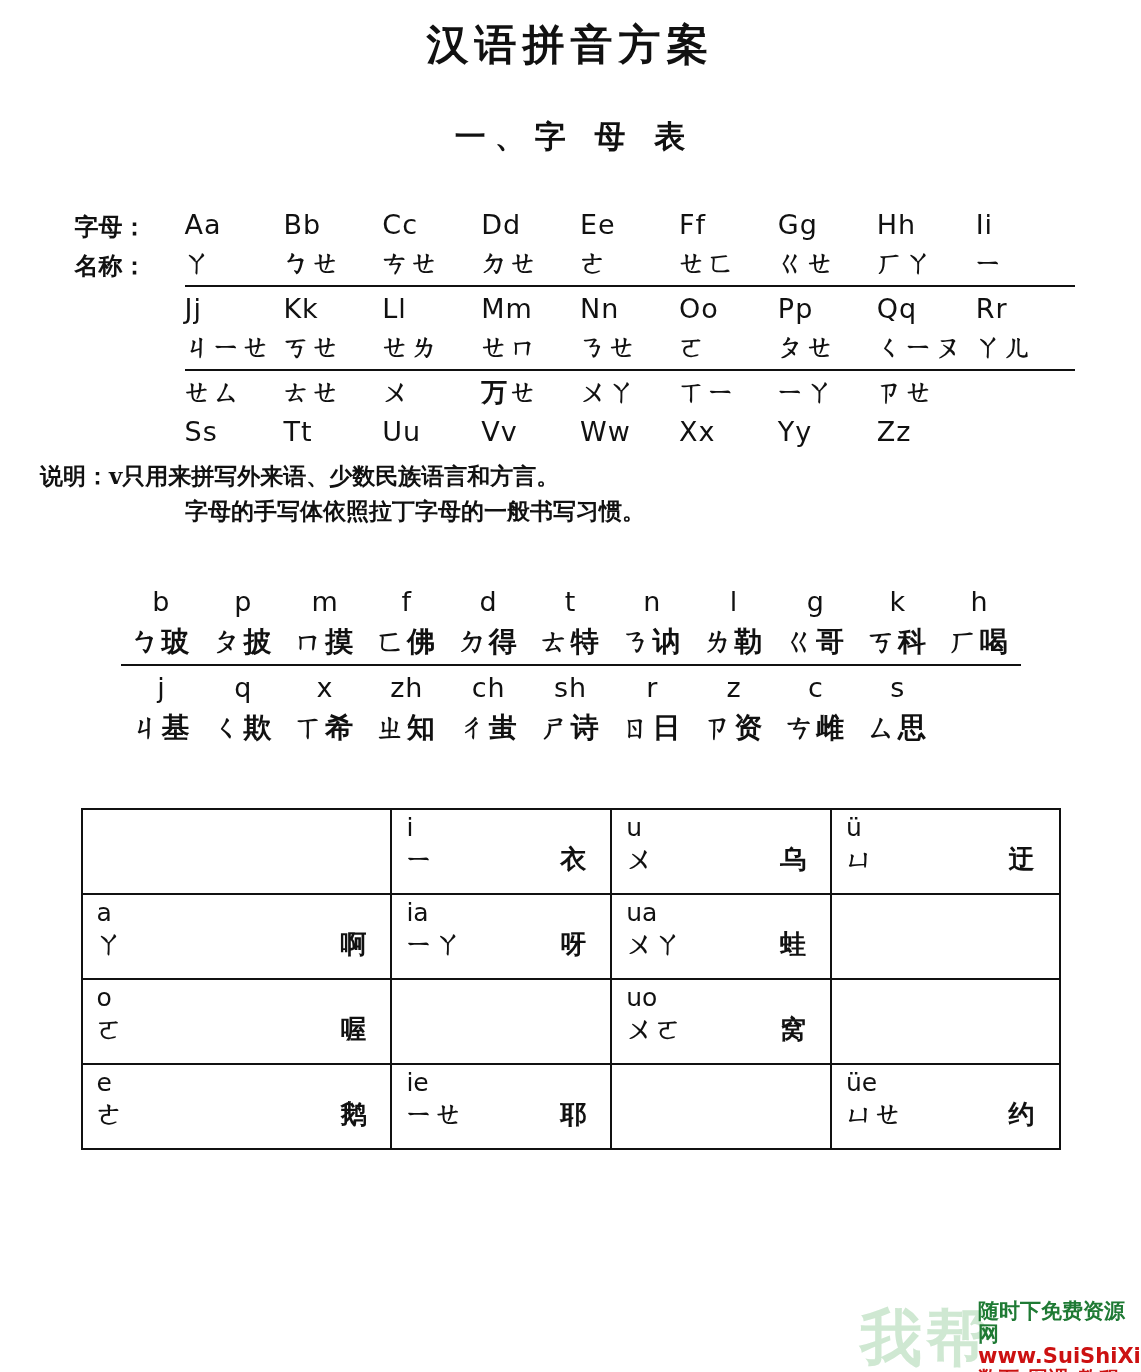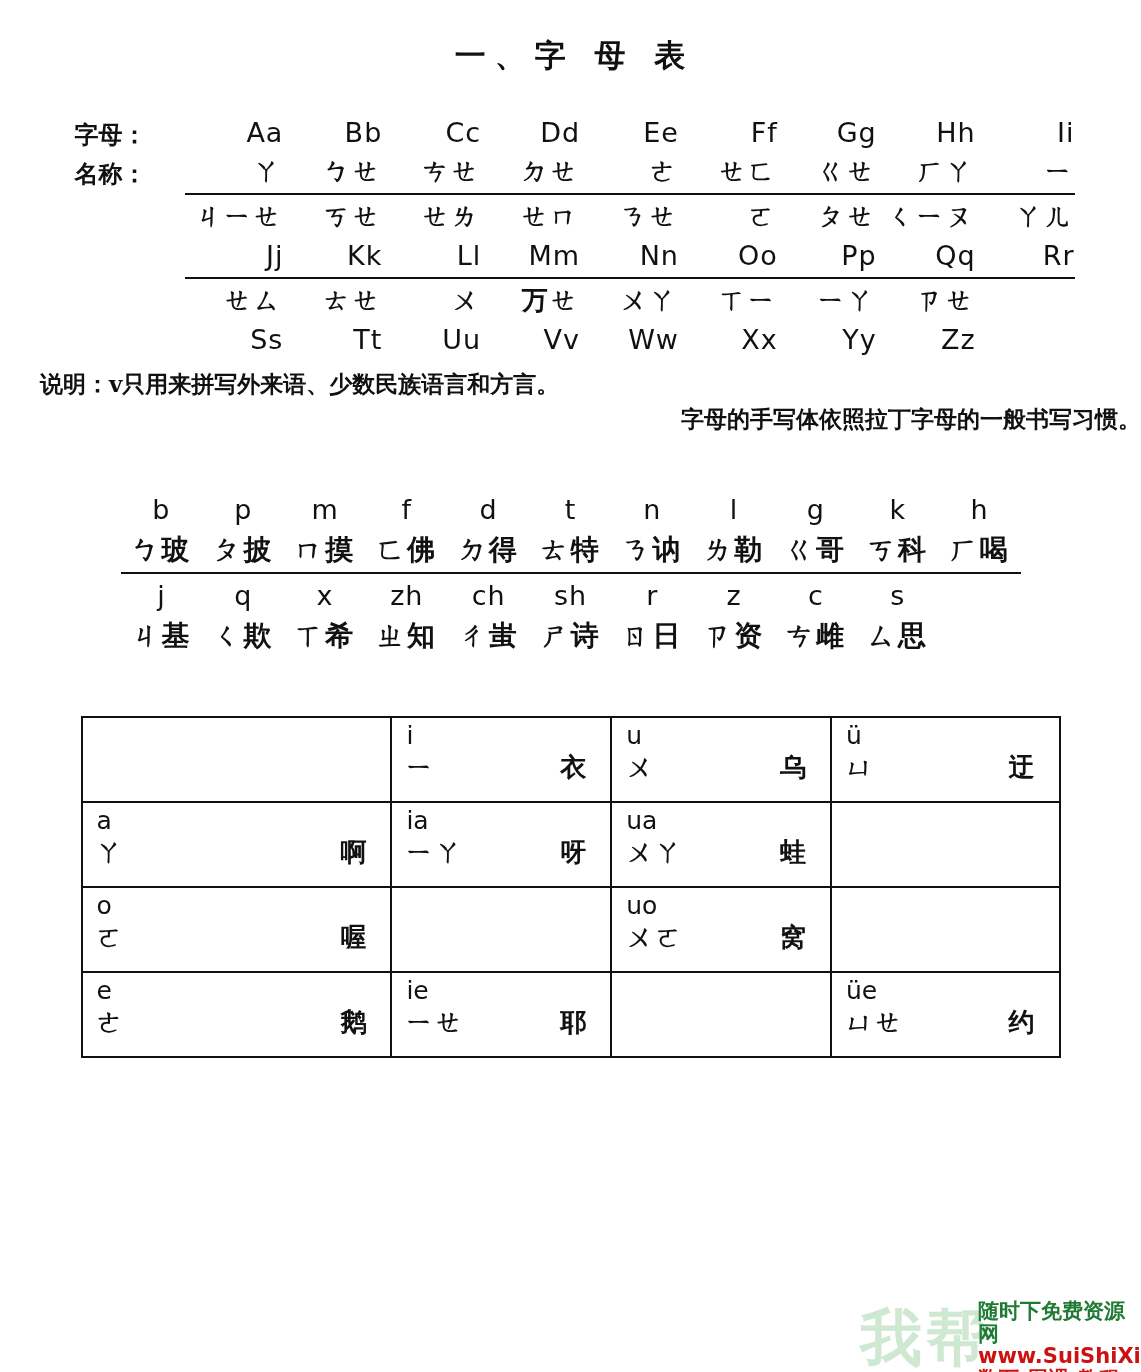--- a/index.html
+++ b/index.html
@@ -31,21 +31,21 @@
     padding-top: 20px;
     line-height: 1.2;
   }
 
   .section-title {
     text-align: center;
     font-family: "DejaVu Sans", "Liberation Sans", sans-serif;
     font-size: 31px;
     font-weight: bold;
     letter-spacing: 9px;
-    margin: 5px;
+    margin: 16px;
     padding-left: 8px;
   }
 
   
   .alpha-wrap {
     margin: 1px auto;
     width: 1000px;
     padding-left: 8px;
   }
   .alpha-block {
@@ -66,21 +66,21 @@
     white-space: nowrap;
   }
   .alpha-rows {
     flex: 1 1 auto;
   }
   .alpha-row {
     display: flex;
   }
   .alpha-cell {
     flex: 1 1 0;
-    text-align: right;
+    text-align: left;
   }
   .alpha-letters .alpha-cell {
     font-size: 27px;
     line-height: 39px;
     font-family: "DejaVu Sans", "Liberation Sans", sans-serif;
     letter-spacing: 1px;
   }
   .alpha-names .alpha-cell {
     font-size: 26px;
     line-height: 39px;
@@ -98,21 +98,20 @@
   
   .note {
     font-family: "DejaVu Serif", "Liberation Serif", serif;
     font-size: 23px;
     font-weight: bold;
     line-height: 1.0;
     margin-left: 40px;
   }
   .note-indent {
     margin-left: 185px;
-    text-align: right;
   }
 
   
   .init-wrap {
     width: 900px;
     margin: 0 auto;
   }
   .init-row {
     display: flex;
   }
@@ -207,20 +206,21 @@
   .spacer-12 { height: 12px; }
   .spacer-18 { height: 18px; }
   .spacer-24 { height: 24px; }
   .spacer-30 { height: 30px; }
 </style>
 </head>
 <body>
 
 <div class="page">
 
+  <div class="doc-title">汉语拼音方案</div>
 
   <div class="spacer-30"></div>
 
   <div class="section-title">一、字 母 表</div>
 
   <div class="spacer-30"></div>
 
   <div class="alpha-wrap">
     <div class="alpha-block">
       <div class="alpha-labels">
@@ -246,41 +246,41 @@
           <div class="alpha-cell">ㄘㄝ</div>
           <div class="alpha-cell">ㄉㄝ</div>
           <div class="alpha-cell">ㄜ</div>
           <div class="alpha-cell">ㄝㄈ</div>
           <div class="alpha-cell">ㄍㄝ</div>
           <div class="alpha-cell">ㄏㄚ</div>
           <div class="alpha-cell">ㄧ</div>
         </div>
         <div class="rule"></div>
 
+        <div class="alpha-row alpha-letters">
+          <div class="alpha-cell">Jj</div>
+          <div class="alpha-cell">Kk</div>
+          <div class="alpha-cell">Ll</div>
+          <div class="alpha-cell">Mm</div>
+          <div class="alpha-cell">Nn</div>
+          <div class="alpha-cell">Oo</div>
+          <div class="alpha-cell">Pp</div>
+          <div class="alpha-cell">Qq</div>
+          <div class="alpha-cell">Rr</div>
+        </div>
         <div class="alpha-row alpha-names">
           <div class="alpha-cell">ㄐㄧㄝ</div>
           <div class="alpha-cell">ㄎㄝ</div>
           <div class="alpha-cell">ㄝㄌ</div>
           <div class="alpha-cell">ㄝㄇ</div>
           <div class="alpha-cell">ㄋㄝ</div>
           <div class="alpha-cell">ㄛ</div>
           <div class="alpha-cell">ㄆㄝ</div>
           <div class="alpha-cell">ㄑㄧㄡ</div>
           <div class="alpha-cell">ㄚㄦ</div>
-        </div>
-        <div class="alpha-row alpha-letters">
-          <div class="alpha-cell">Jj</div>
-          <div class="alpha-cell">Kk</div>
-          <div class="alpha-cell">Ll</div>
-          <div class="alpha-cell">Mm</div>
-          <div class="alpha-cell">Nn</div>
-          <div class="alpha-cell">Oo</div>
-          <div class="alpha-cell">Pp</div>
-          <div class="alpha-cell">Qq</div>
-          <div class="alpha-cell">Rr</div>
         </div>
         <div class="rule"></div>
 
         <div class="alpha-row alpha-names">
           <div class="alpha-cell">ㄝㄙ</div>
           <div class="alpha-cell">ㄊㄝ</div>
           <div class="alpha-cell">ㄨ</div>
           <div class="alpha-cell">ㄪㄝ</div>
           <div class="alpha-cell">ㄨㄚ</div>
           <div class="alpha-cell">ㄒㄧ</div>

